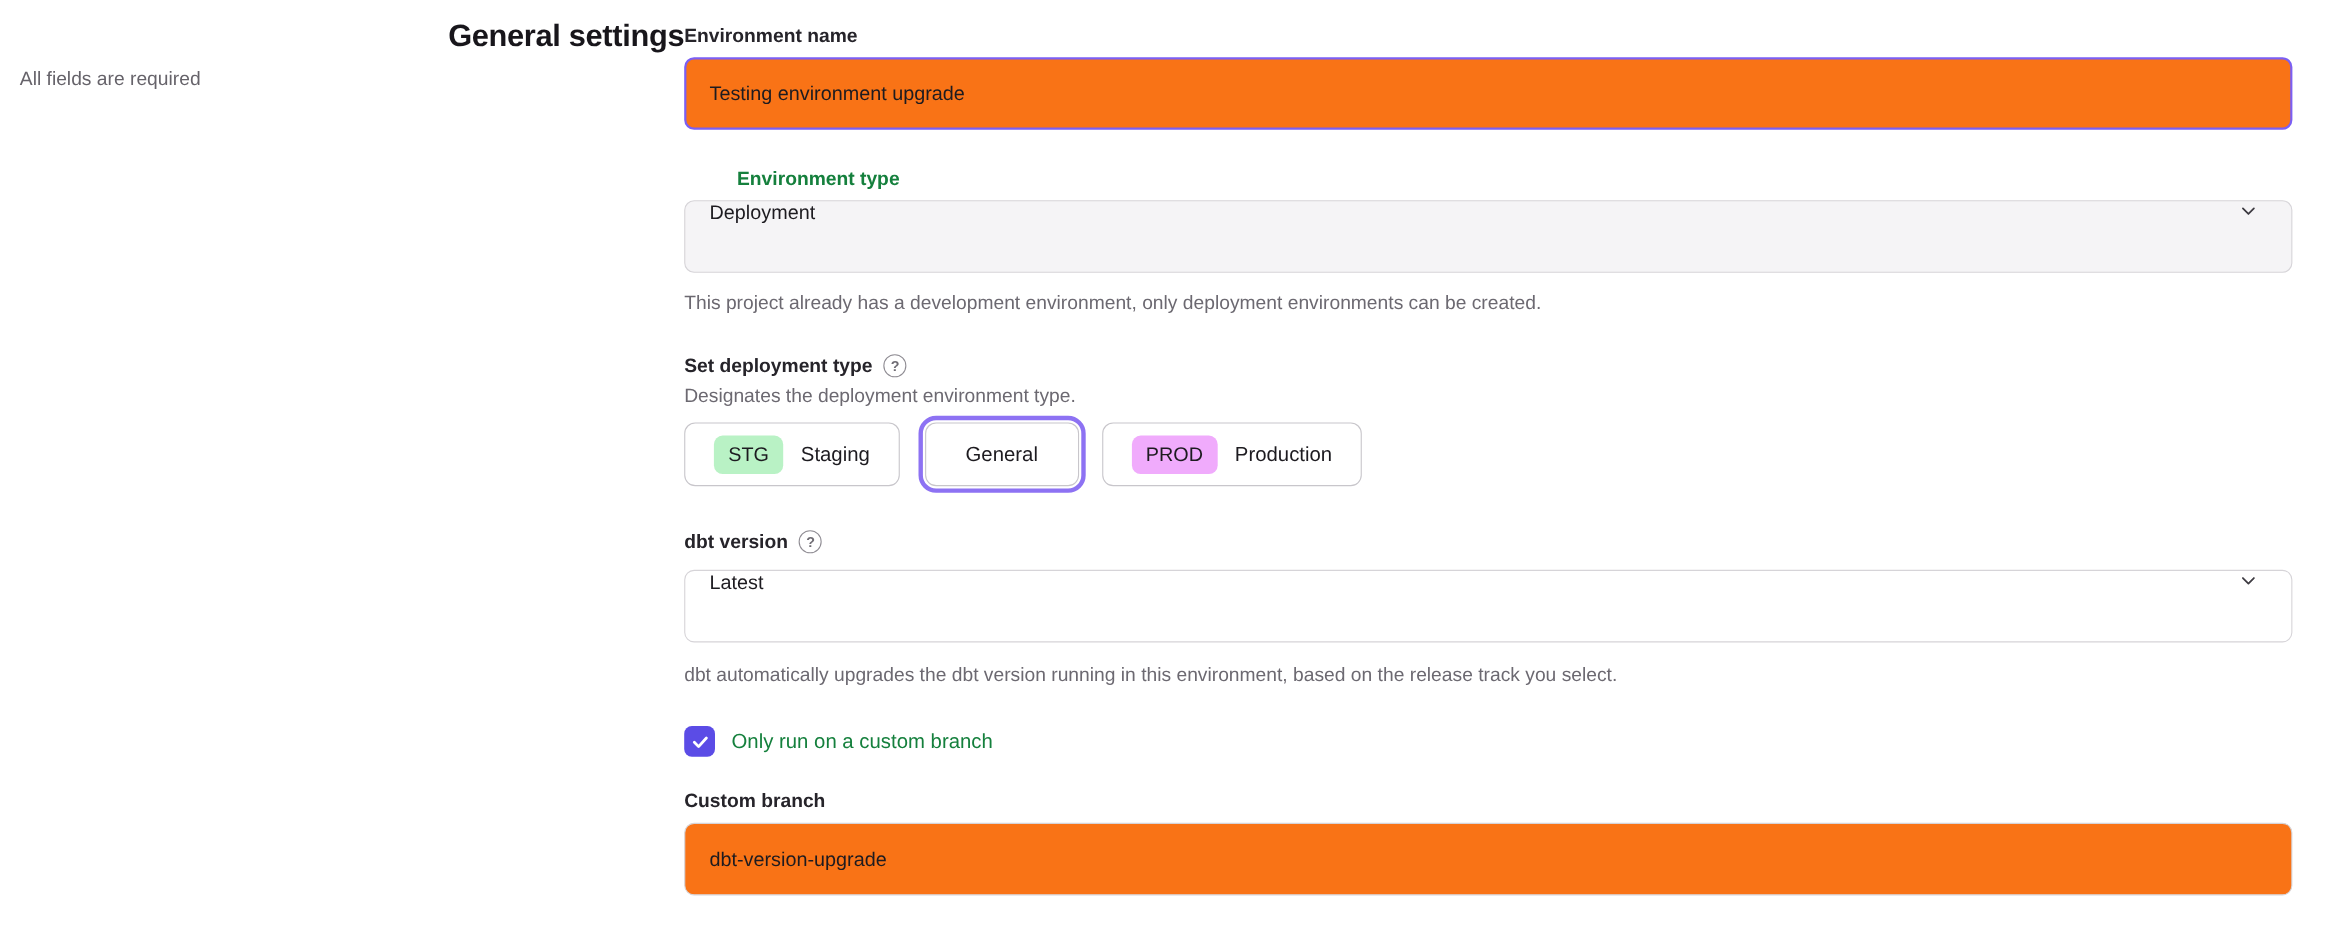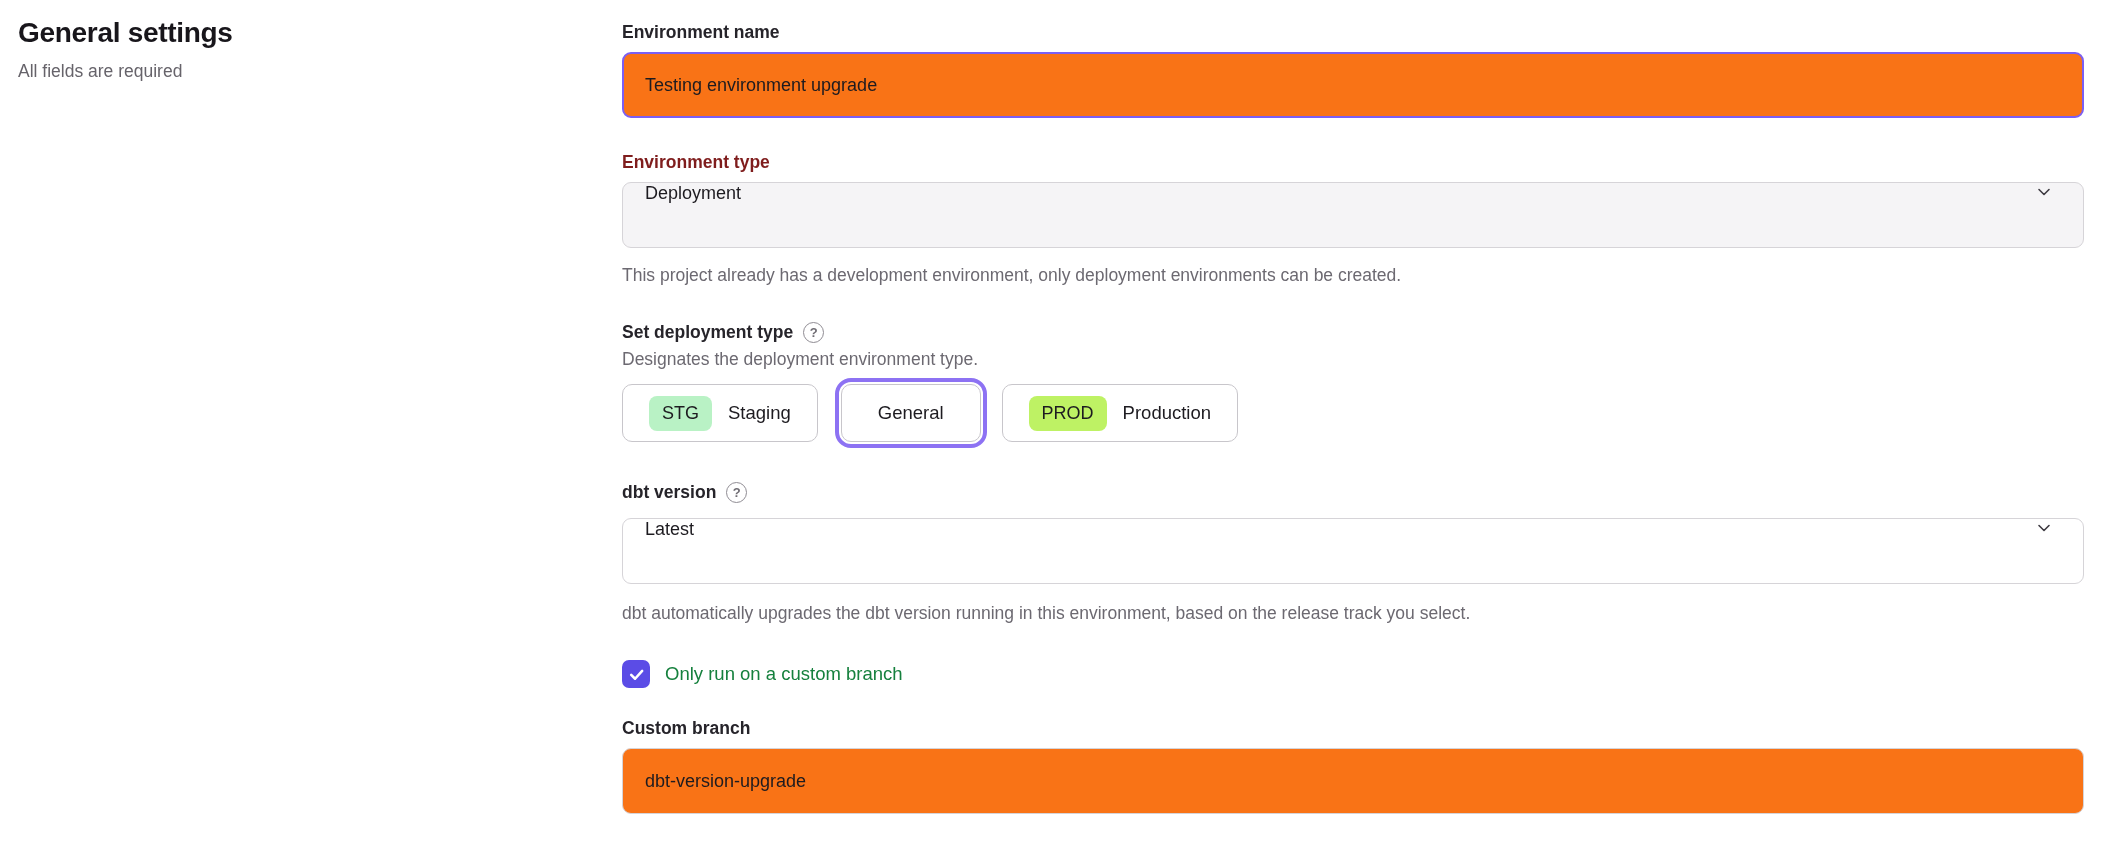--- a/index.html
+++ b/index.html
@@ -16,39 +16,40 @@
 
   
   .left-col { width: 622px; flex: 0 0 622px; padding: 16px 0 0 18px; }
   .page-title {
     margin: 0;
     font-size: 28px;
     font-weight: 700;
     color: #18161b;
     letter-spacing: -0.3px;
     line-height: 34px;
+    text-align: right;
   }
   .page-subtitle {
     margin: 10px 0 0;
     font-size: 17.5px;
     color: #66636a;
     line-height: 22px;
   }
 
   
   .right-col { flex: 1 1 auto; margin-right: 32px; padding-top: 20px; }
 
   .field-label {
     display: block;
     font-size: 17.5px;
     font-weight: 600;
     color: #26242a;
     line-height: 24px;
   }
-  .field-label.disabled { color: #7f1d1d; }
+  .field-label.disabled { color: #15803d; margin-left: 48px; }
 
   .label-row { display: flex; align-items: center; gap: 10px; }
   .help-icon {
     width: 21px; height: 21px;
     border: 1.6px solid #8f8c93;
     border-radius: 50%;
     display: inline-flex;
     align-items: center;
     justify-content: center;
     font-size: 13px;
@@ -131,21 +132,21 @@
   }
   .badge {
     border-radius: 8px;
     padding: 7px 13px;
     font-size: 18px;
     font-weight: 500;
     color: #1d1b20;
     line-height: 21px;
   }
   .badge.stg { background: #b9f2c5; }
-  .badge.prod { background: #bef264; }
+  .badge.prod { background: #f0abfc; }
 
   .checkbox-row { display: flex; align-items: center; gap: 15px; }
   .checkbox {
     width: 28px; height: 28px;
     border-radius: 7px;
     background: #5b4ce6;
     display: inline-flex;
     align-items: center;
     justify-content: center;
     cursor: pointer;

